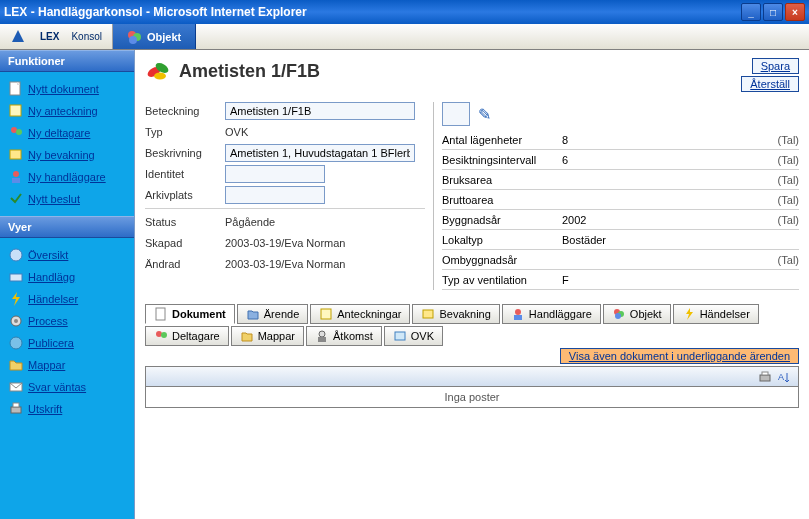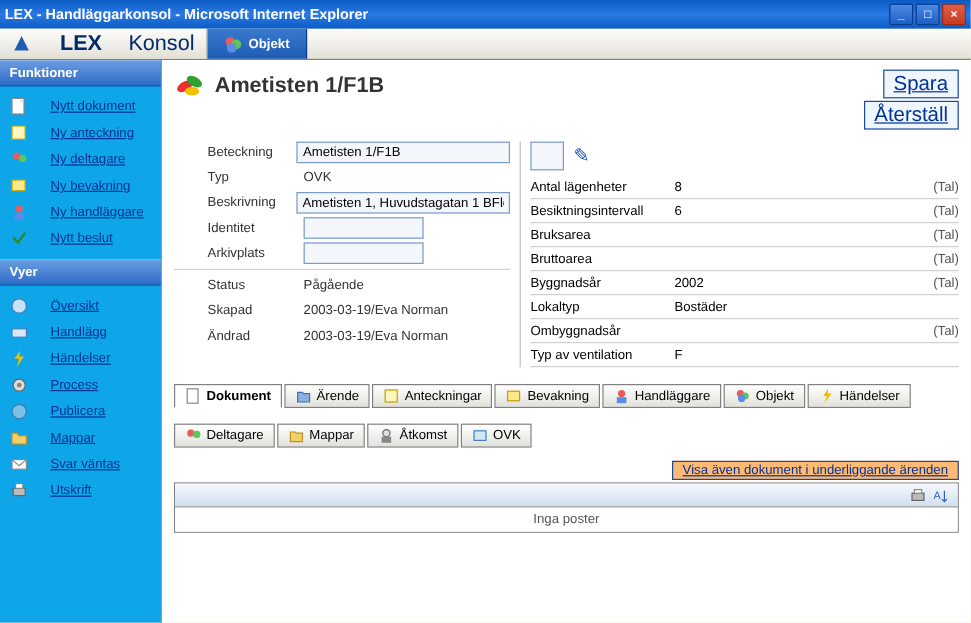--- a/index.html
+++ b/index.html
@@ -5,62 +5,62 @@
   * { box-sizing: border-box; margin: 0; padding: 0; }
   body { font-family: Tahoma, Arial, sans-serif; font-size: 11px; background: #ece9d8; width: 809px; height: 519px; overflow: hidden; }
   
   .titlebar { background: linear-gradient(to bottom, #0a5bc4, #2b79e2, #0a5bc4); height: 24px; display: flex; align-items: center; padding: 0 4px; color: white; font-weight: bold; font-size: 12px; }
   .titlebar-text { flex: 1; }
   .wincontrols { display: flex; gap: 2px; }
   .winbtn { width: 20px; height: 18px; background: linear-gradient(to bottom, #4d8ae6, #1e5fc4); border: 1px solid #0a3b8c; border-radius: 2px; display: flex; align-items: center; justify-content: center; color: white; font-size: 10px; font-weight: bold; }
   .winbtn.close { background: linear-gradient(to bottom, #e05f48, #c73a1f); border-color: #a32a10; }
   
   .toolbar { background: linear-gradient(to bottom, #fdfdfd, #e3e1d5); height: 26px; display: flex; align-items: stretch; border-bottom: 1px solid #808080; }
-  .brand { display: flex; align-items: center; padding: 0 10px; font-size: 18px; font-weight: bold; color: #002a6a; gap: 22px; border-right: 1px solid #a0a0a0; background: linear-gradient(to bottom, #fdfdfd, #e3e1d5); }
+  .brand { display: flex; align-items: center; padding: 0 10px; font-size: 10px; font-weight: bold; color: #002a6a; gap: 12px; border-right: 1px solid #a0a0a0; background: linear-gradient(to bottom, #fdfdfd, #e3e1d5); }
   .brand-light { font-weight: normal; }
   .tab-obj { background: linear-gradient(to bottom, #3a79d0, #1e5cb4); color: white; display: flex; align-items: center; padding: 0 14px; gap: 6px; font-weight: bold; font-size: 11px; border-right: 1px solid #0a3b8c; }
   
   .workspace { display: flex; height: calc(519px - 24px - 26px); }
   
   .sidebar { width: 135px; background: #0ea5e9; border-right: 1px solid #7a9ac8; display: flex; flex-direction: column; }
   .side-head { background: linear-gradient(to bottom, #6a9be0, #2d6cc7); color: white; font-weight: bold; padding: 4px 8px; font-size: 11px; border-bottom: 1px solid #1a4a9c; border-top: 1px solid #8fb4e8; }
   .side-list { padding: 6px 4px; }
-  .side-item { display: flex; align-items: center; gap: 18px; padding: 3px 4px; color: #003399; text-decoration: underline; cursor: pointer; }
+  .side-item { display: flex; align-items: center; gap: 4px; padding: 3px 4px; color: #003399; text-decoration: underline; cursor: pointer; }
   .side-item .ico { width: 16px; height: 16px; flex-shrink: 0; }
   
   .main { flex: 1; background: white; padding: 8px 10px; overflow: auto; position: relative; }
   
   .header-row { display: flex; align-items: flex-start; margin-bottom: 8px; }
   .obj-head { display: flex; align-items: center; gap: 8px; }
   .obj-title { font-size: 18px; font-weight: bold; color: #333; }
   .header-actions { margin-left: auto; text-align: right; }
-  .linkbtn { display: inline-block; border: 1px solid #1a4a9c; background: #f0f6fd; color: #003399; padding: 1px 8px; margin-bottom: 2px; text-decoration: underline; cursor: pointer; font-size: 17px; }
+  .linkbtn { display: inline-block; border: 1px solid #1a4a9c; background: #f0f6fd; color: #003399; padding: 1px 8px; margin-bottom: 2px; text-decoration: underline; cursor: pointer; font-size: 11px; }
   
   .form-cols { display: flex; gap: 8px; }
   .leftcol { width: 280px; }
   .rightcol { flex: 1; border-left: 1px solid #c0c0c0; padding-left: 8px; }
   
   .frow { display: flex; align-items: center; margin-bottom: 3px; min-height: 18px; }
-  .flabel { width: 80px; color: #333; margin-left: 28px; }
+  .flabel { width: 80px; color: #333; }
   .fval { color: #333; }
   .finput { border: 1px solid #7a9ac8; background: #f3f7fc; height: 18px; padding: 1px 4px; font-size: 11px; font-family: inherit; }
   .finput.w1 { width: 190px; }
   .finput.w2 { width: 100px; }
   
   .rhead { display: flex; align-items: center; gap: 8px; margin-bottom: 4px; }
   .rhead .box { width: 28px; height: 24px; background: #f3f7fc; border: 1px solid #7a9ac8; }
   .rhead .pen { color: #1e5cb4; font-size: 16px; }
   
   .prow { display: flex; align-items: center; border-bottom: 1px solid #d0d0d0; padding: 2px 0; min-height: 20px; }
   .plabel { width: 120px; }
   .pval { width: 80px; }
   .ptype { margin-left: auto; color: #555; }
   
   .tabs { margin-top: 14px; }
-  .tabrow { display: flex; gap: 2px; margin-bottom: 13px; align-items: flex-end; }
+  .tabrow { display: flex; gap: 2px; margin-bottom: 2px; align-items: flex-end; }
   .tab { display: flex; align-items: center; gap: 4px; border: 1px solid #808080; background: linear-gradient(to bottom, #fefefe, #e2e2dc); padding: 2px 8px; font-size: 11px; cursor: pointer; height: 20px; }
   .tab.active { background: #fff; border-bottom: 1px solid #fff; font-weight: bold; }
   .tab .ico { width: 14px; height: 14px; }
   
   .sublink { text-align: right; margin: 4px 0; }
   .sublink span { border: 1px solid #1a4a9c; background: #fdba74; color: #003399; padding: 1px 8px; text-decoration: underline; cursor: pointer; }
   
   .grid { border: 1px solid #808080; }
   .gridhead { background: linear-gradient(to bottom, #f5f8fc, #d2dff0); height: 20px; border-bottom: 1px solid #808080; display: flex; align-items: center; justify-content: flex-end; padding: 0 6px; gap: 6px; }
   .gridbody { background: white; text-align: center; padding: 4px 0; color: #555; }

